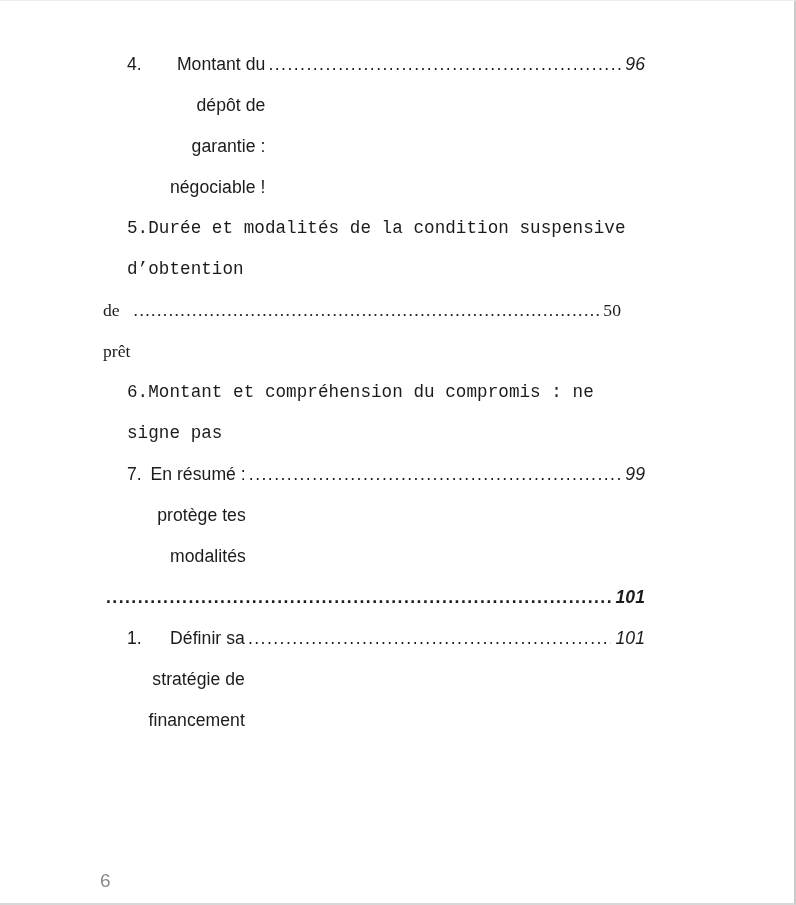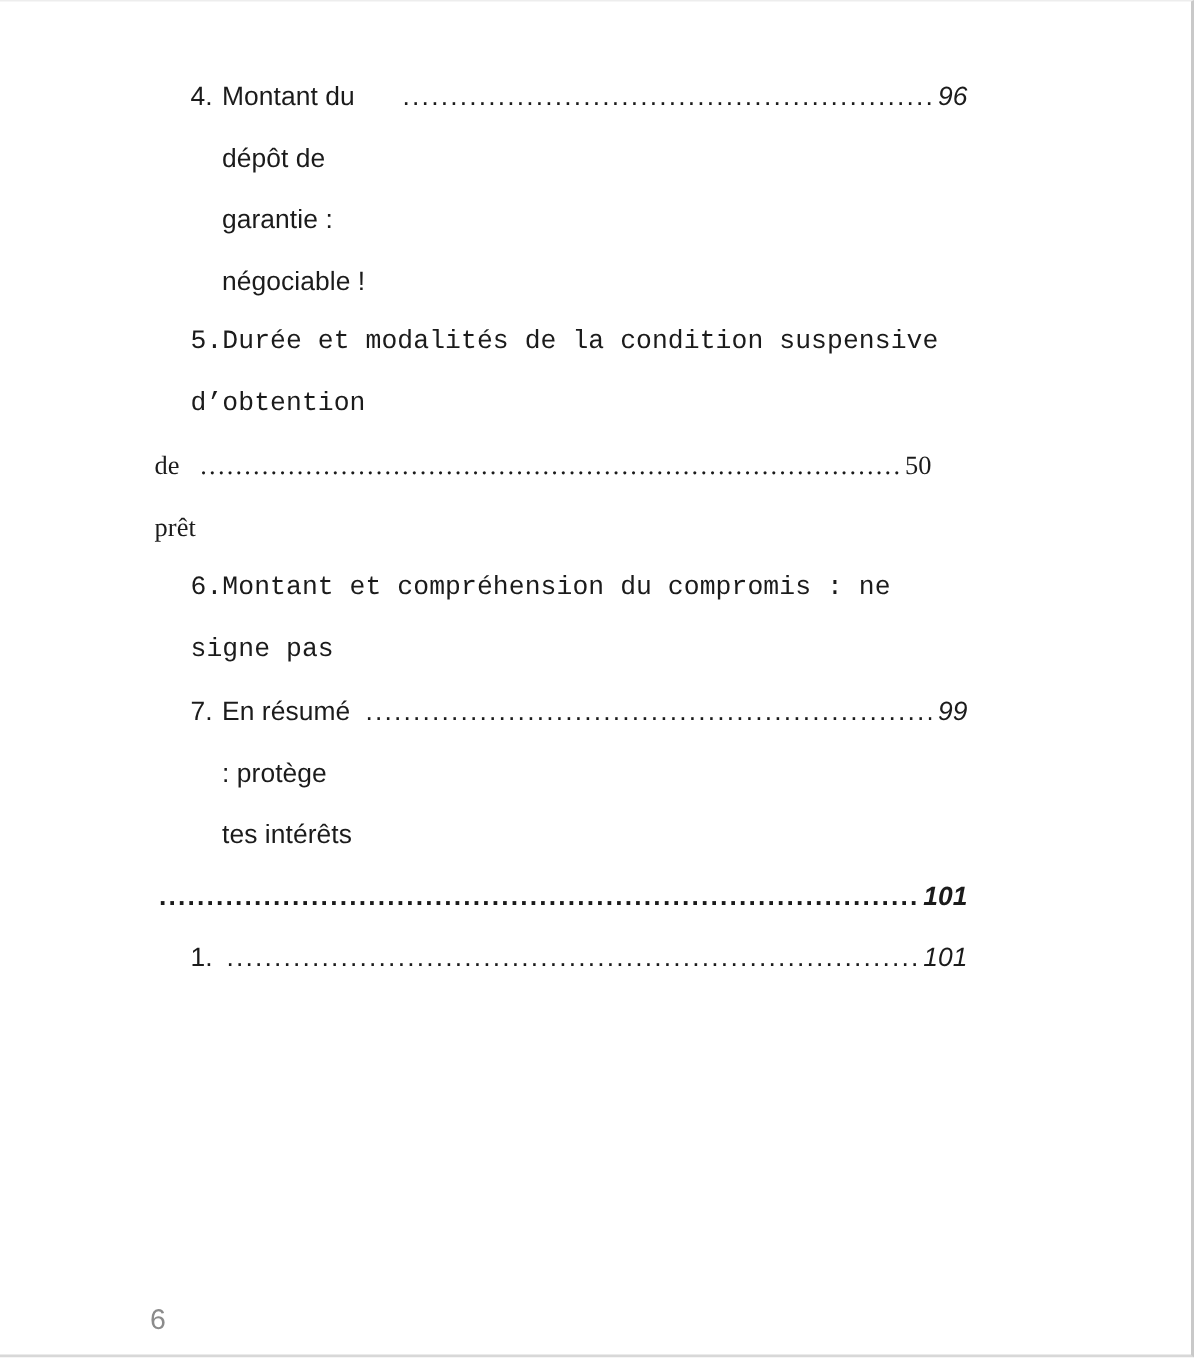--- a/index.html
+++ b/index.html
@@ -82,20 +82,21 @@
   }
 
   .line .pageno {
     flex: 0 0 auto;
     padding-left: 3px;
     font-style: italic;
   }
 
   .line .txt {
     flex: 0 1 auto;
+    text-align: right;
   }
 
   
   .wrapline {
     display: block;
     font-family: Liberation Mono, monospace;
   }
 
   .contline {
     display: flex;
@@ -158,34 +159,35 @@
           <span class="lead-fill"></span>
           <span class="pageno">50</span>
         </div>
       </div>
       <div class="entry sub">
         <div class="wrapline"><span class="num">6.</span><span class="txt">Montant et compréhension du compromis : ne signe pas</span></div>
       </div>
       <div class="entry sub">
         <div class="line">
           <span class="num">7.</span>
-          <span class="txt">En résumé : protège tes intérêts</span>
+          <span class="txt">En résumé : protège tes modalités</span>
           <span class="lead-fill"></span>
           <span class="pageno">99</span>
         </div>
       </div>
       <div class="entry chapter">
         <div class="line">
           <span class="lead-fill"></span>
           <span class="pageno">101</span>
         </div>
       </div>
       <div class="entry sub">
         <div class="line">
           <span class="num">1.</span>
+          <span class="txt">Définir sa stratégie de financement</span>
           <span class="lead-fill"></span>
           <span class="pageno">101</span>
         </div>
       </div>
     </div>
 
   <div class="folio">6</div>
 
 </div>
 

